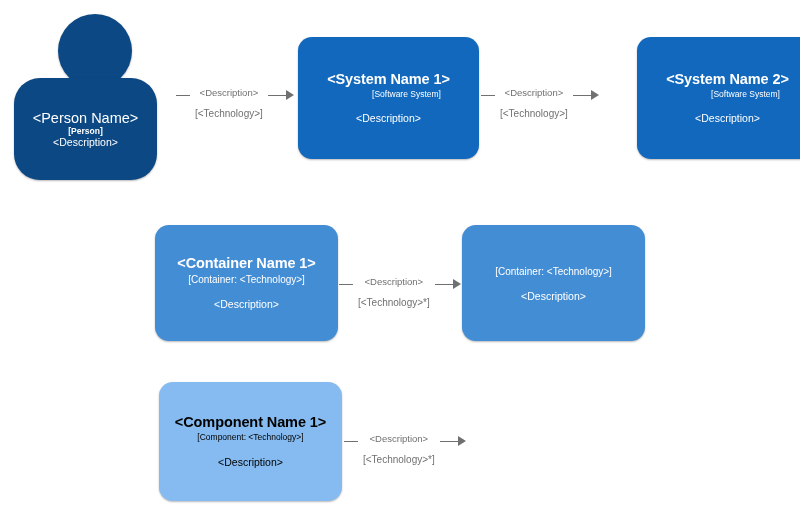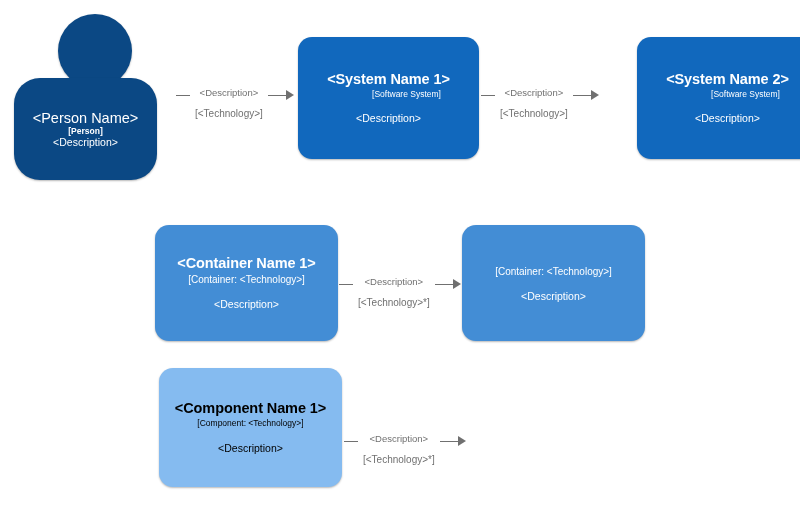--- a/index.html
+++ b/index.html
@@ -115,21 +115,21 @@
   
   .component-node {
     background: #85BBF0;
     color: #000000;
     width: 183px;
     height: 119px;
   }
   .component-node .n-name { font-size: 14.5px; }
   .component-node .n-type { font-size: 8.5px; text-align: right; }
   .component-node .n-desc { font-size: 10.5px; }
-  #comp1 { left: 159px; top: 368px; }
+  #comp1 { left: 159px; top: 382px; }
 
   
   .rel {
     position: absolute;
     display: flex;
     flex-direction: row;
     align-items: flex-start;
     height: 34px;
   }
   .rel-line {

